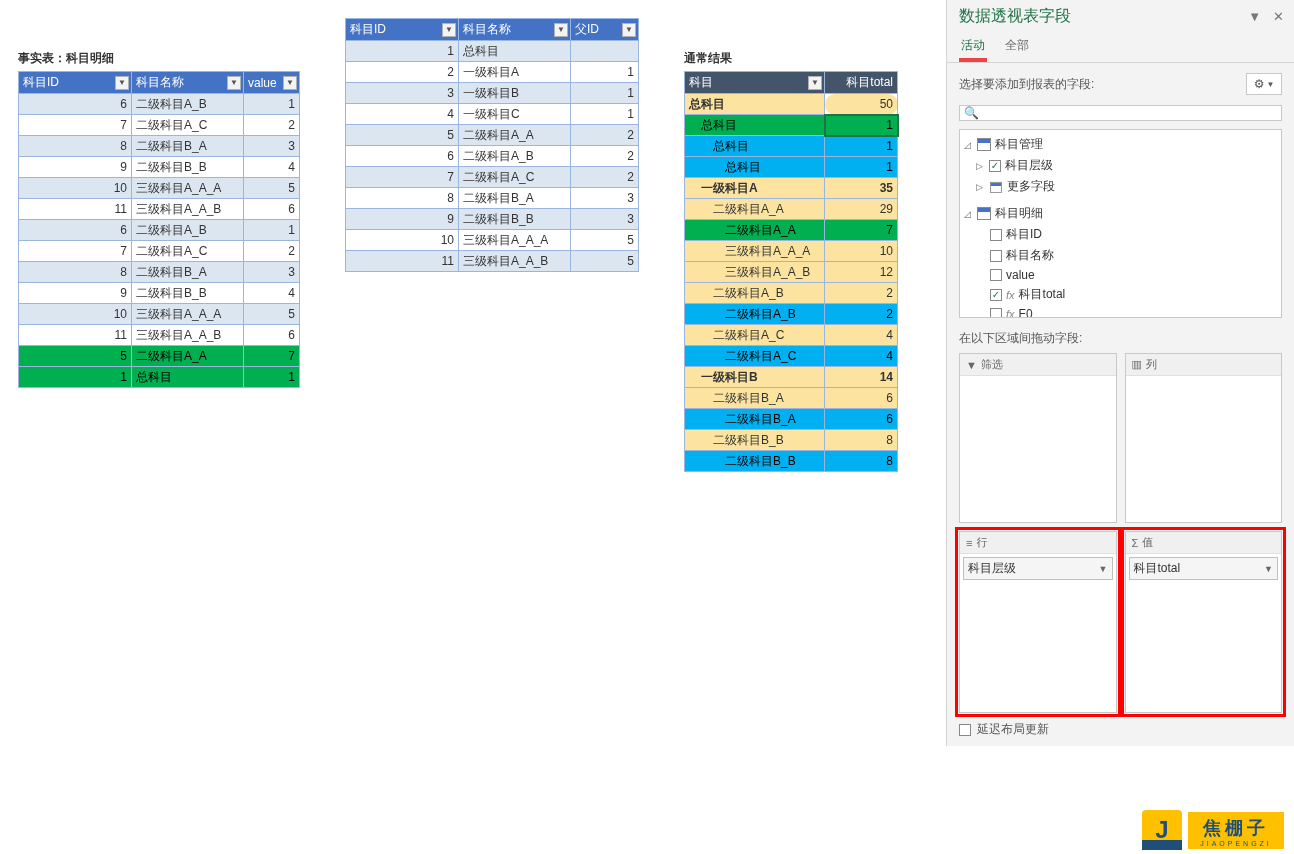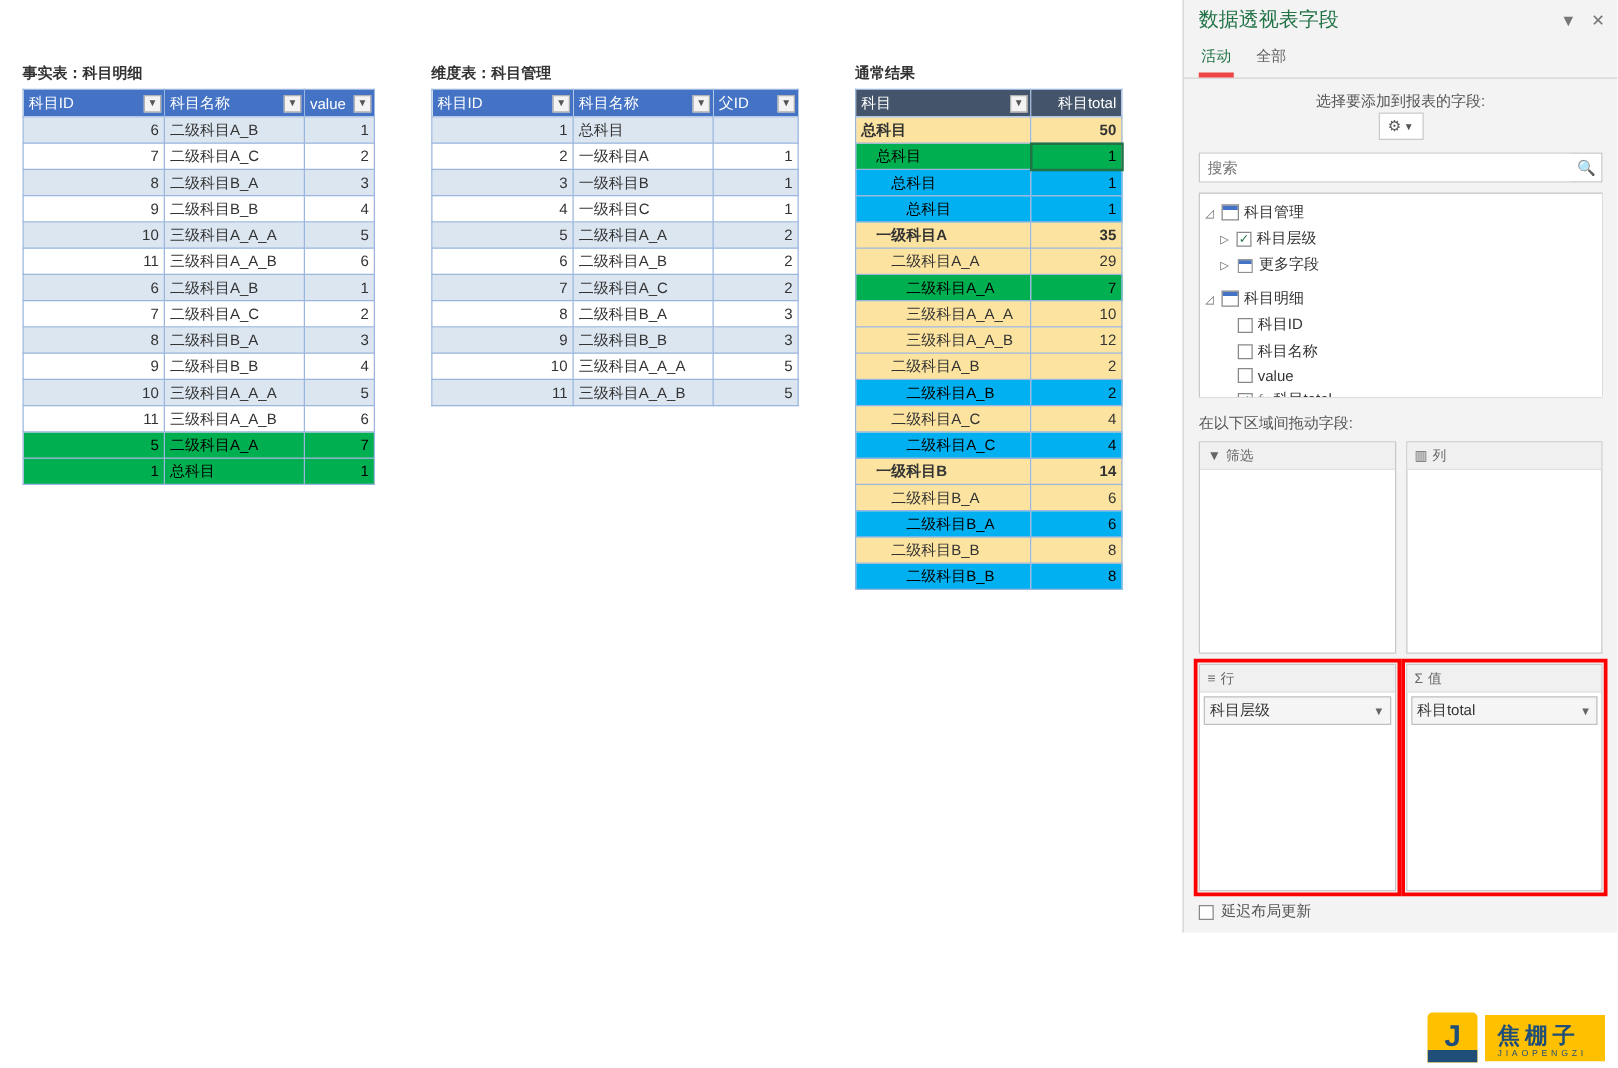--- a/index.html
+++ b/index.html
@@ -31,21 +31,21 @@
   .sel-cell { outline: 2px solid #217346; outline-offset: -1px; position: relative; }
 
   
   .pane { position: absolute; right: 0; top: 0; width: 348px; height: 746px; border-left: 1px solid #d4d4d4; background: #f3f3f3; display: flex; flex-direction: column; }
   .pane-header { display: flex; align-items: center; justify-content: space-between; padding: 6px 10px 2px 12px; }
   .pane-title { color: #217346; font-size: 16px; font-weight: 500; }
   .pane-ctrls { display: flex; gap: 12px; color: #777; font-size: 13px; }
   .tabs { display: flex; gap: 16px; padding: 6px 12px 0 12px; border-bottom: 1px solid #d4d4d4; }
   .tab { padding: 2px 2px 4px 2px; color: #666; cursor: pointer; }
   .tab.active { color: #217346; border-bottom: 4px solid #ef4444; }
-  .pane-sub { display: flex; align-items: center; justify-content: space-between; padding: 10px 12px; color: #555; flex-direction: column; }
+  .pane-sub { display: flex; align-items: center; justify-content: space-between; padding: 10px 12px; color: #555; }
   .gear-btn { width: 36px; height: 22px; border: 1px solid #c8c8c8; background: #fff; display: flex; align-items: center; justify-content: center; gap: 2px; font-size: 12px; color: #555; }
   .search-box { margin: 0 12px 8px 12px; display: flex; border: 1px solid #c8c8c8; background: #fff; }
   .search-box input { flex: 1; border: none; padding: 4px 6px; font-size: 12px; color: #999; outline: none; }
   .search-icon { width: 24px; display: flex; align-items: center; justify-content: center; color: #999; }
 
   .field-list { margin: 0 12px 0 12px; border: 1px solid #c8c8c8; background: #fff; height: 226px; overflow-y: scroll; padding: 4px 2px; }
   .fl-item { display: flex; align-items: center; padding: 2px 2px; gap: 4px; font-size: 12px; }
   .indent1 { padding-left: 14px; }
   .indent2 { padding-left: 28px; }
   .tri { width: 9px; font-size: 9px; color: #666; display:inline-block; }
@@ -61,21 +61,21 @@
   .area-header { background: #f0f0f0; color: #666; font-size: 11px; padding: 3px 6px; display: flex; align-items: center; gap: 4px; border-bottom: 1px solid #e0e0e0; }
   .area-body { flex: 1; padding: 2px; }
   .pill { background: #f5f5f5; border: 1px solid #c0c0c0; padding: 2px 4px; font-size: 12px; display: flex; align-items: center; justify-content: space-between; margin: 1px; }
   .pill-dd { font-size: 9px; color: #666; }
   .red-box { outline: 3px solid #ff0000; outline-offset: 1px; }
 
   .footer { padding: 8px 12px; display:flex; align-items:center; gap:6px; color:#555; }
   .logo-watermark { position:absolute; right:10px; bottom:4px; display:flex; align-items:center; gap:6px;  color:#a08028; }
   .logo-badge { width:40px;height:40px; background:#ffc000; color:#1f4e79; font-weight:bold; font-size:24px; display:flex;align-items:center;justify-content:center; border-radius:4px 4px 0 0; position:relative; overflow:hidden;}
   .logo-badge::after{content:"";position:absolute;bottom:0;left:0;width:100%;height:10px;background:#1f4e79;}
-  .logo-text{ display:flex; flex-direction:column; background:#ffc000; padding:4px 10px 2px 10px; min-width:96px;}
+  .logo-text{ display:flex; flex-direction:column; align-items:center; background:#ffc000; padding:4px 10px 2px 10px; min-width:96px;}
   .logo-cn{color:#1f4e79;font-size:18px;font-weight:bold;letter-spacing:4px;}
   .logo-en{color:#1f4e79;font-size:7px;letter-spacing:3px;line-height:1;}
 
   
   .field-list::-webkit-scrollbar { width:16px; }
   .field-list::-webkit-scrollbar-track { background:#f0f0f0; border-left:1px solid #ddd;}
   .field-list::-webkit-scrollbar-thumb { background:#c8c8c8; }
   .field-list::-webkit-scrollbar-button { background:#f0f0f0; height:16px; border:1px solid #ddd;}
 </style>
 </head>
@@ -168,21 +168,20 @@
             <tr class="tr-green">
               <td class="num-r">1</td>
               <td class="num-l">总科目</td>
               <td class="num-r">1</td>
             </tr>
           </tbody>
       </table>
     </div>
 
     <div class="tbl-block">
-      <div class="tbl-title">维度表：科目管理</div>
       <table class="tbl" id="dim-tbl" style="width:293px;">
         <colgroup>
             <col style="width:113px">
             <col style="width:112px">
             <col style="width:68px">
           </colgroup>
         <thead>
             <tr>
           <th><span>科目ID</span><span class="dd">▼</span></th>
           <th><span>科目名称</span><span class="dd">▼</span></th>
@@ -258,21 +257,21 @@
           </colgroup>
         <thead>
             <tr>
           <th><span>科目</span><span class="dd">▼</span></th>
           <th style="text-align:right;"><span>科目total</span></th>
         </tr>
           </thead>
         <tbody id="pv-body">
             <tr>
               <td class="pv-h0" style="padding-left:4px;font-weight:bold;">总科目</td>
-              <td class="pv-h0 num-r" style="font-weight:bold;">50</td>
+              <td class="pv-h0 num-r" style="font-weight:normal;border-radius:10px;">50</td>
             </tr>
             <tr>
               <td class="pv-green" style="padding-left:16px;">总科目</td>
               <td class="pv-green num-r sel-cell" style="">1</td>
             </tr>
             <tr>
               <td class="pv-blue" style="padding-left:28px;">总科目</td>
               <td class="pv-blue num-r" style="">1</td>
             </tr>
             <tr>
@@ -354,21 +353,20 @@
     <div class="tab">全部</div>
   </div>
   <div class="pane-sub">
     <span>选择要添加到报表的字段:</span>
     <div class="gear-btn">
         <span>⚙</span>
         <span style="font-size:8px;">▼</span>
       </div>
   </div>
   <div class="search-box">
-    <input type="text" placeholder="搜索" style="">
     <div class="search-icon">🔍</div>
   </div>
 
   <div class="field-list">
     <div class="fl-item">
         <span class="tri">◿</span>
         <span class="tbl-icon"></span>
         <span>科目管理</span>
       </div>
     <div class="fl-item indent1">

